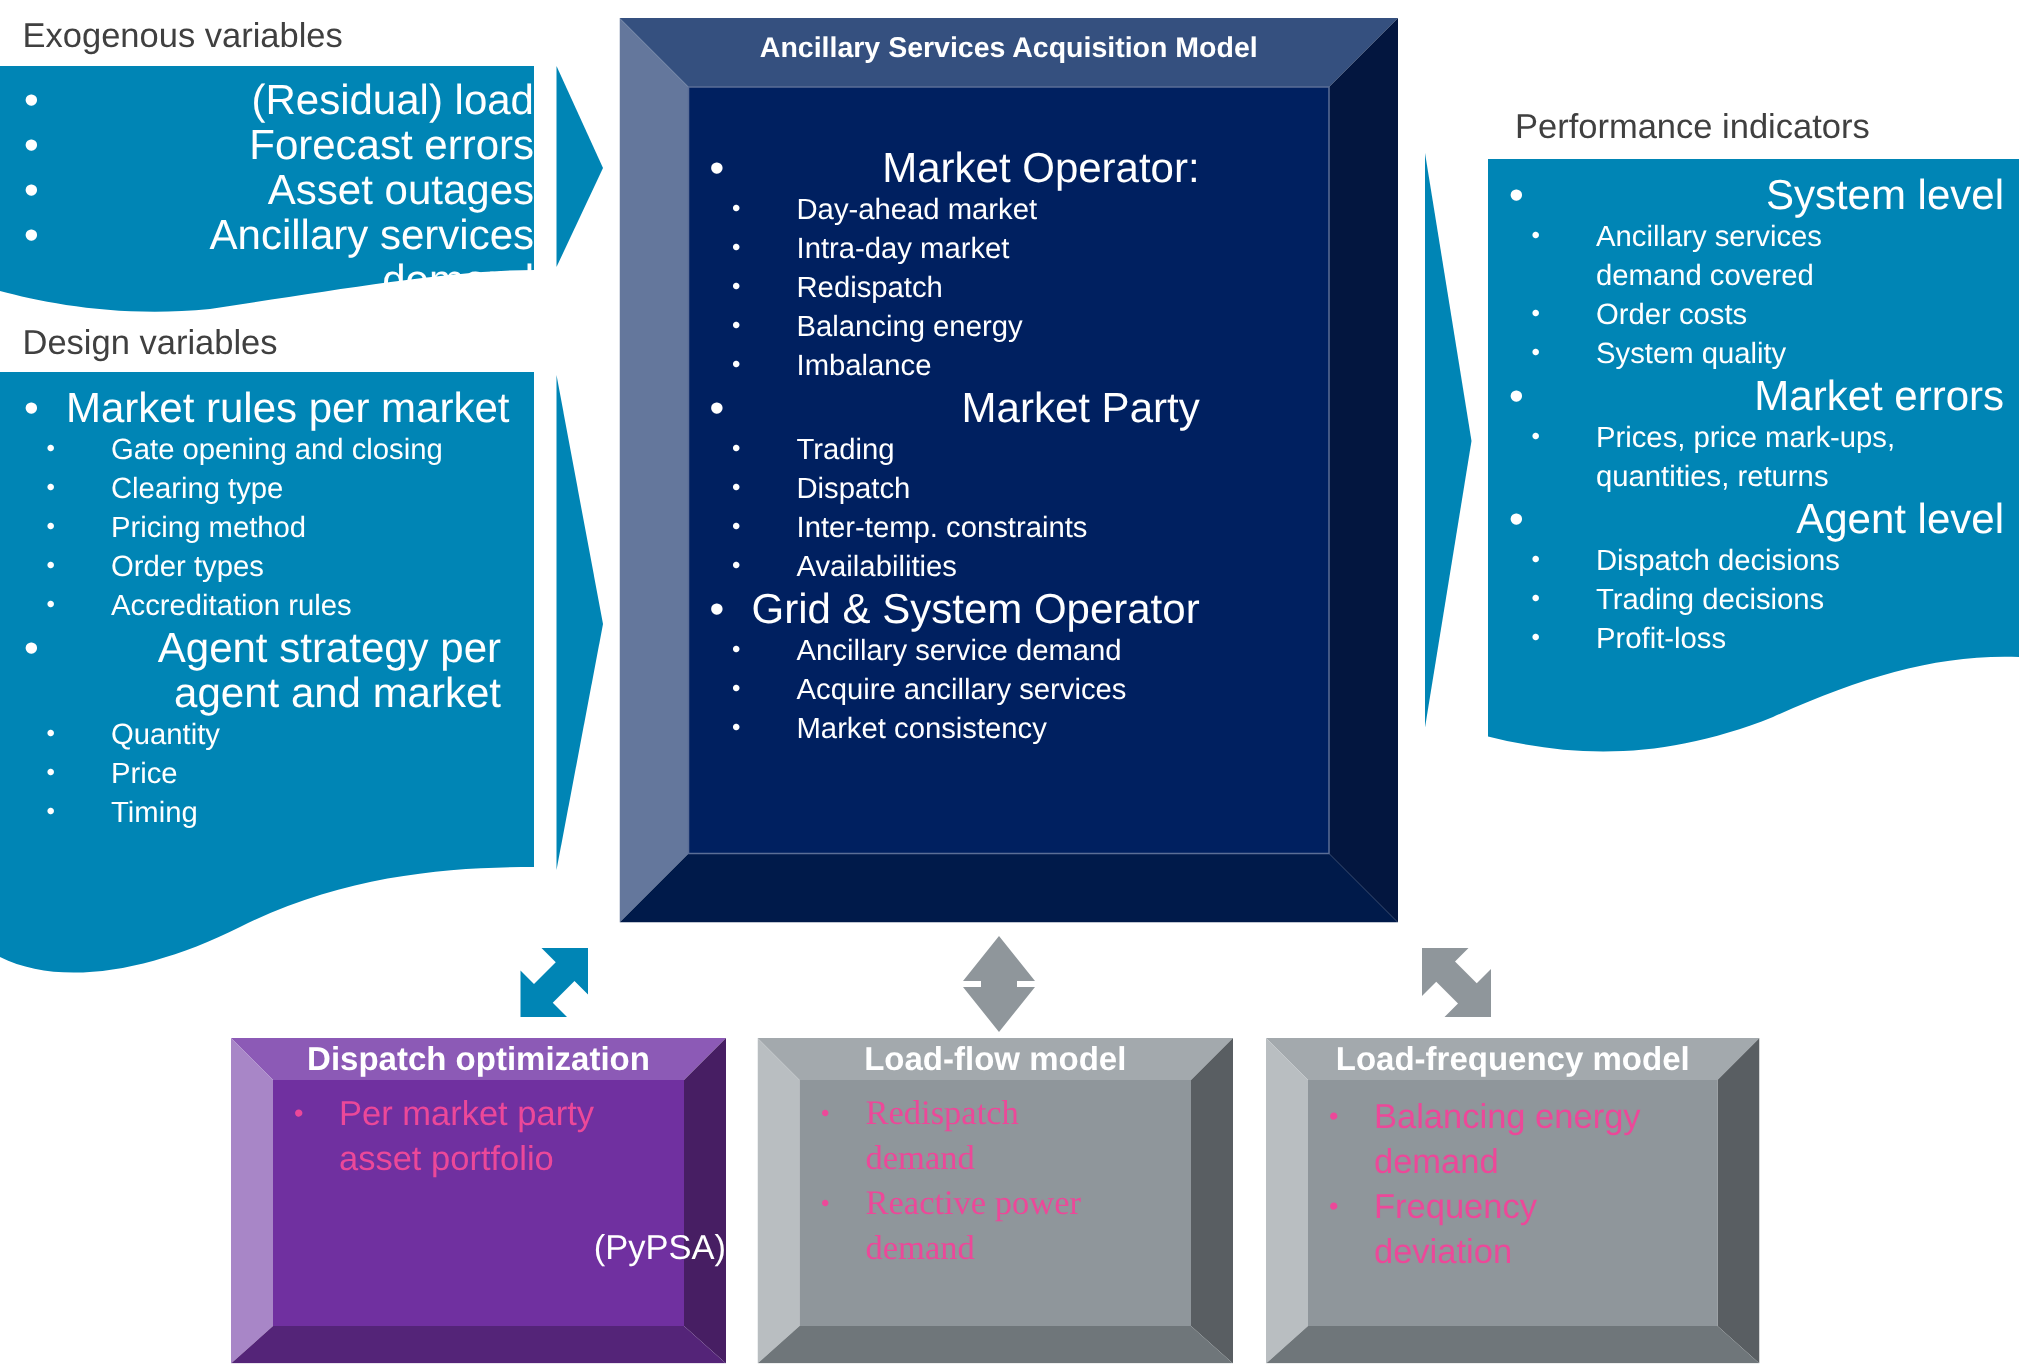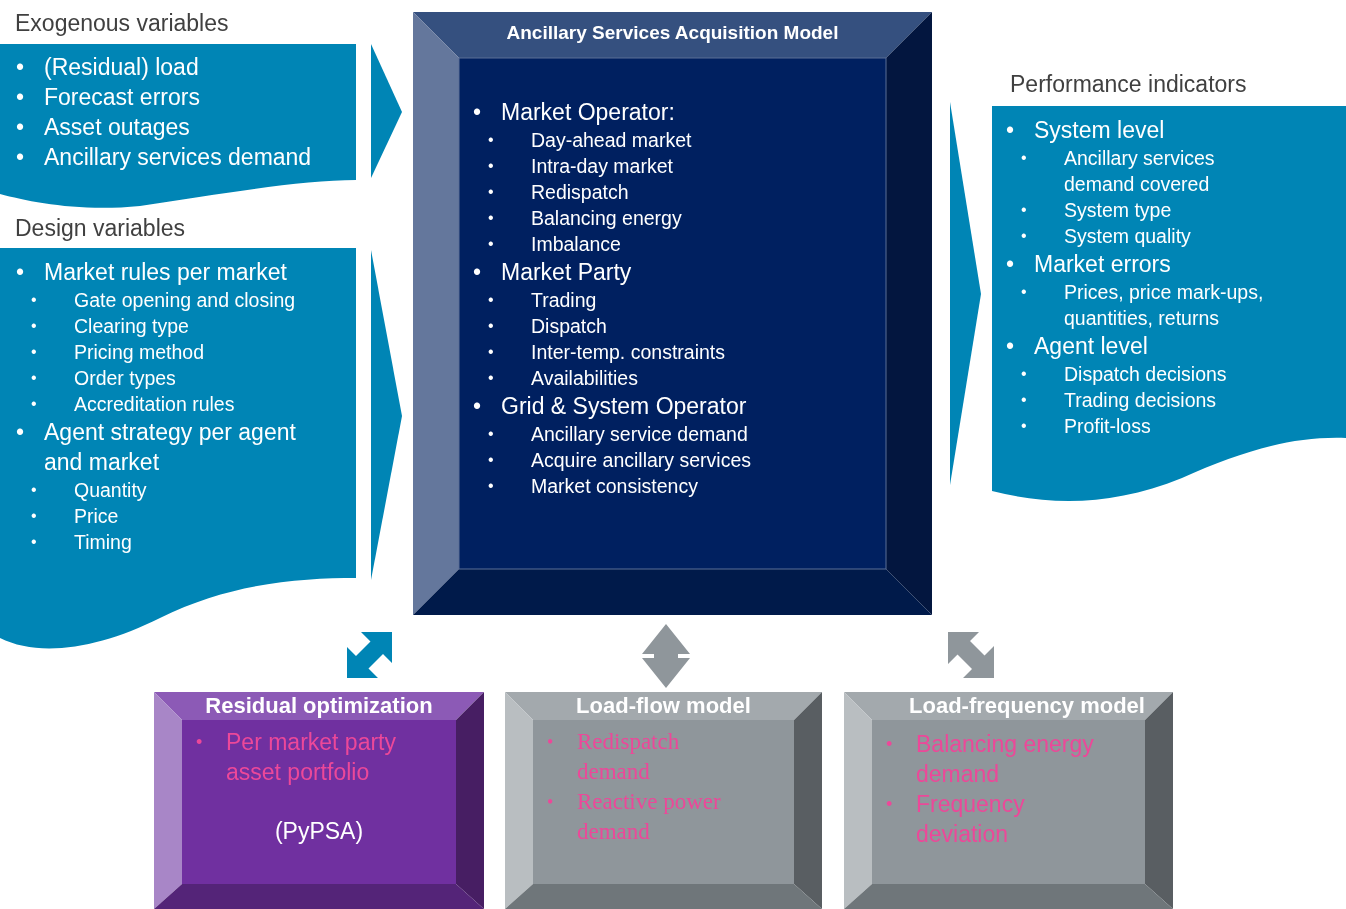--- a/index.html
+++ b/index.html
@@ -4,21 +4,21 @@
 <style>
   html, body { margin: 0; padding: 0; background: #ffffff; }
   body { width: 1346px; height: 909px; position: relative; overflow: hidden;
          font-family: "Liberation Sans", sans-serif; }
   .abs { position: absolute; }
   .section-title { color: #404040; font-size: 23px; }
   .wave-box { position: absolute; }
   .wave-box svg { position: absolute; left: 0; top: 0; }
   ul { list-style: none; margin: 0; padding: 0; }
   .list { position: absolute; color: #ffffff; }
-  .l1 { font-size: 23px; line-height: 30px; position: relative; padding-left: 28px; }
+  .l1 { font-size: 28px; line-height: 30px; position: relative; padding-left: 28px; text-align: right; }
   .l1::before { content: "•"; position: absolute; left: 0; }
   .l2 { font-size: 19.5px; line-height: 26px; position: relative; padding-left: 43px; margin-left: 15px; }
   .l2::before { content: "•"; position: absolute; left: 0; font-size: 16px; }
   .bevel { position: absolute; }
   .bevel svg { position: absolute; left: 0; top: 0; }
   .bevel-title { position: absolute; left: 0; right: 0; text-align: center; color: #ffffff; font-weight: bold; }
   .box-list { position: absolute; color: #ec4899; font-size: 23px; line-height: 30px; }
   .box-list .b { position: relative; padding-left: 30px; }
   .box-list .b::before { content: "•"; position: absolute; left: 0; font-size: 18px; }
 </style>
@@ -95,21 +95,21 @@
   <polygon points="2,0 33,192 2,383" fill="#0085b5"></polygon>
 </svg>
 <div class="abs section-title" style="left:1010px; top:71px;">Performance indicators</div>
 <div class="wave-box" style="left:992px; top:106px; width:354px; height:410px;">
   <svg width="354" height="410">
     <path d="M0,0 H354 V332 C300,330 250,345 190,372 C120,400 60,400 0,385 Z" fill="#0085b5"></path>
   </svg>
   <ul class="list" style="left:14px; top:9px; width:330px;">
     <li class="l1">System level</li>
     <li class="l2" style="width:200px;">Ancillary services demand covered</li>
-    <li class="l2">System type</li>
+    <li class="l2">Order costs</li>
     <li class="l2">System quality</li>
     <li class="l1">Market errors</li>
     <li class="l2" style="width:230px;">Prices, price mark-ups, quantities, returns</li>
     <li class="l1">Agent level</li>
     <li class="l2">Dispatch decisions</li>
     <li class="l2">Trading decisions</li>
     <li class="l2">Profit-loss</li>
   </ul>
 </div>
 
@@ -128,43 +128,43 @@
 </svg>
 
 <div class="bevel" style="left:154px; top:692px; width:330px; height:217px;">
   <svg width="330" height="217">
     <polygon points="0,0 330,0 302,28 28,28" fill="#8c5ab6"></polygon>
     <polygon points="0,0 28,28 28,192 0,217" fill="#a886c7"></polygon>
     <polygon points="330,0 330,217 302,192 302,28" fill="#471e63"></polygon>
     <polygon points="0,217 28,192 302,192 330,217" fill="#542478"></polygon>
     <rect x="28" y="28" width="274" height="164" fill="#7030a0"></rect>
   </svg>
-  <div class="bevel-title" style="top:1px; font-size:22px;">Residual optimization</div>
+  <div class="bevel-title" style="top:1px; font-size:22px;">Dispatch optimization</div>
   <div class="box-list" style="left:42px; top:35px; width:240px;">
     <div class="b">Per market party asset portfolio</div>
   </div>
-  <div class="abs" style="left:0; right:0; top:126px; text-align:center; color:#fff; font-size:23px;">(PyPSA)</div>
+  <div class="abs" style="left:0; right:0; top:126px; text-align:right; color:#fff; font-size:23px;">(PyPSA)</div>
 </div>
 
 <div class="bevel" style="left:505px; top:692px; width:317px; height:247px;">
   <svg width="317" height="217">
     <polygon points="0,0 317,0 289,28 28,28" fill="#a3a9ad"></polygon>
     <polygon points="0,0 28,28 28,192 0,217" fill="#b9bec1"></polygon>
     <polygon points="317,0 317,217 289,192 289,28" fill="#595e62"></polygon>
     <polygon points="0,217 28,192 289,192 317,217" fill="#6f767a"></polygon>
     <rect x="28" y="28" width="261" height="164" fill="#8f969b"></rect>
   </svg>
   <div class="bevel-title" style="top:1px; font-size:22px;">Load-flow model</div>
   <div class="box-list" style="left:42px; top:35px; width:240px;font-family:Liberation Serif, serif;">
     <div class="b" style="width:140px;">Redispatch demand</div>
     <div class="b" style="width:190px;">Reactive power demand</div>
   </div>
 </div>
 
-<div class="bevel" style="left:844px; top:692px; width:329px; height:217px;padding-left:37px;">
+<div class="bevel" style="left:844px; top:692px; width:329px; height:217px;">
   <svg width="329" height="217">
     <polygon points="0,0 329,0 301,28 28,28" fill="#a3a9ad"></polygon>
     <polygon points="0,0 28,28 28,192 0,217" fill="#b9bec1"></polygon>
     <polygon points="329,0 329,217 301,192 301,28" fill="#595e62"></polygon>
     <polygon points="0,217 28,192 301,192 329,217" fill="#6f767a"></polygon>
     <rect x="28" y="28" width="273" height="164" fill="#8f969b"></rect>
   </svg>
   <div class="bevel-title" style="top:1px; font-size:22px;">Load-frequency model</div>
   <div class="box-list" style="left:42px; top:37px; width:240px;">
     <div class="b" style="width:200px;">Balancing energy demand</div>

